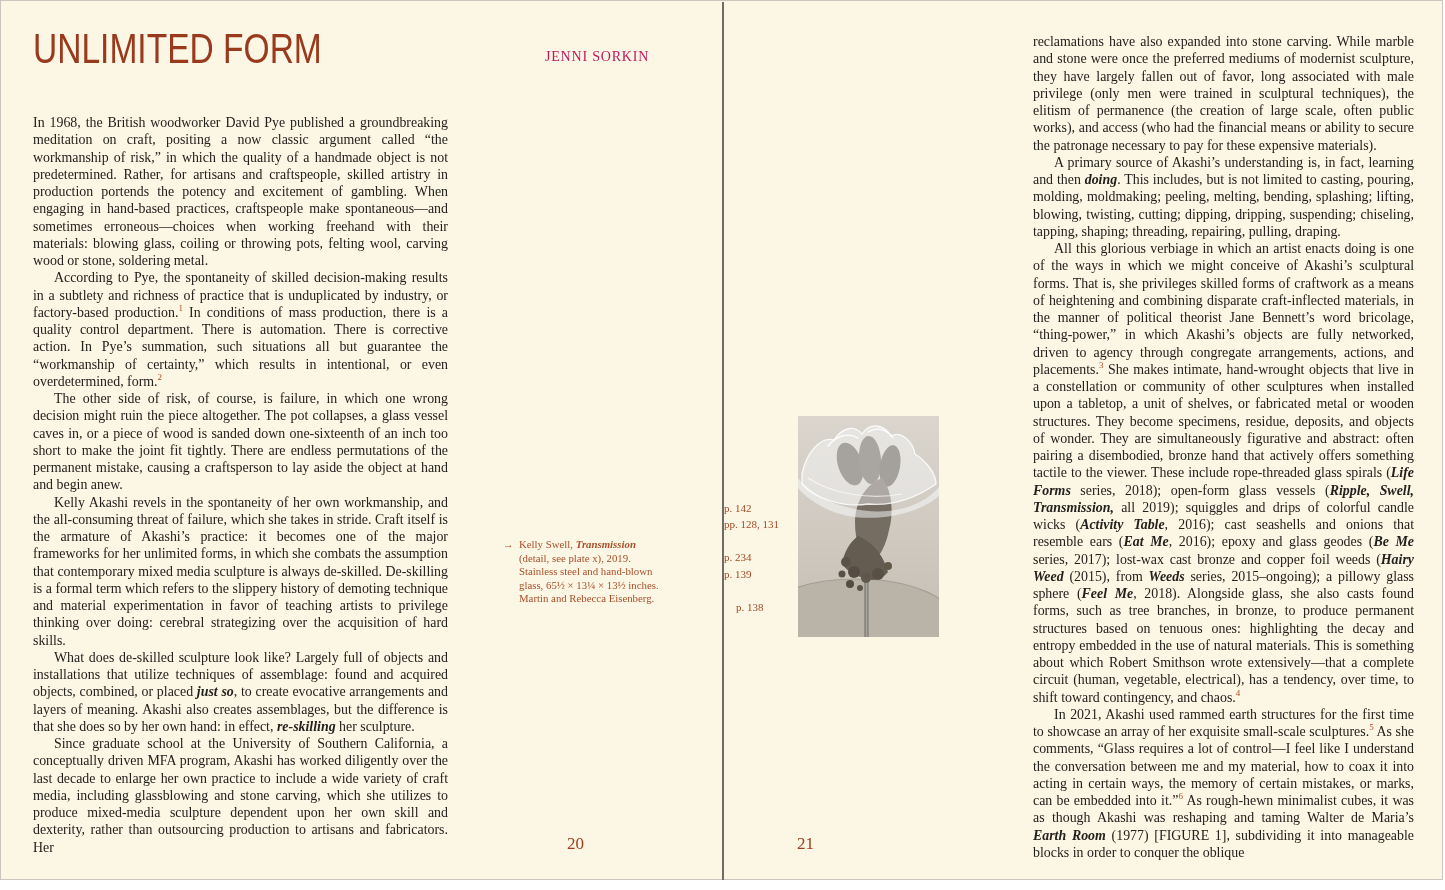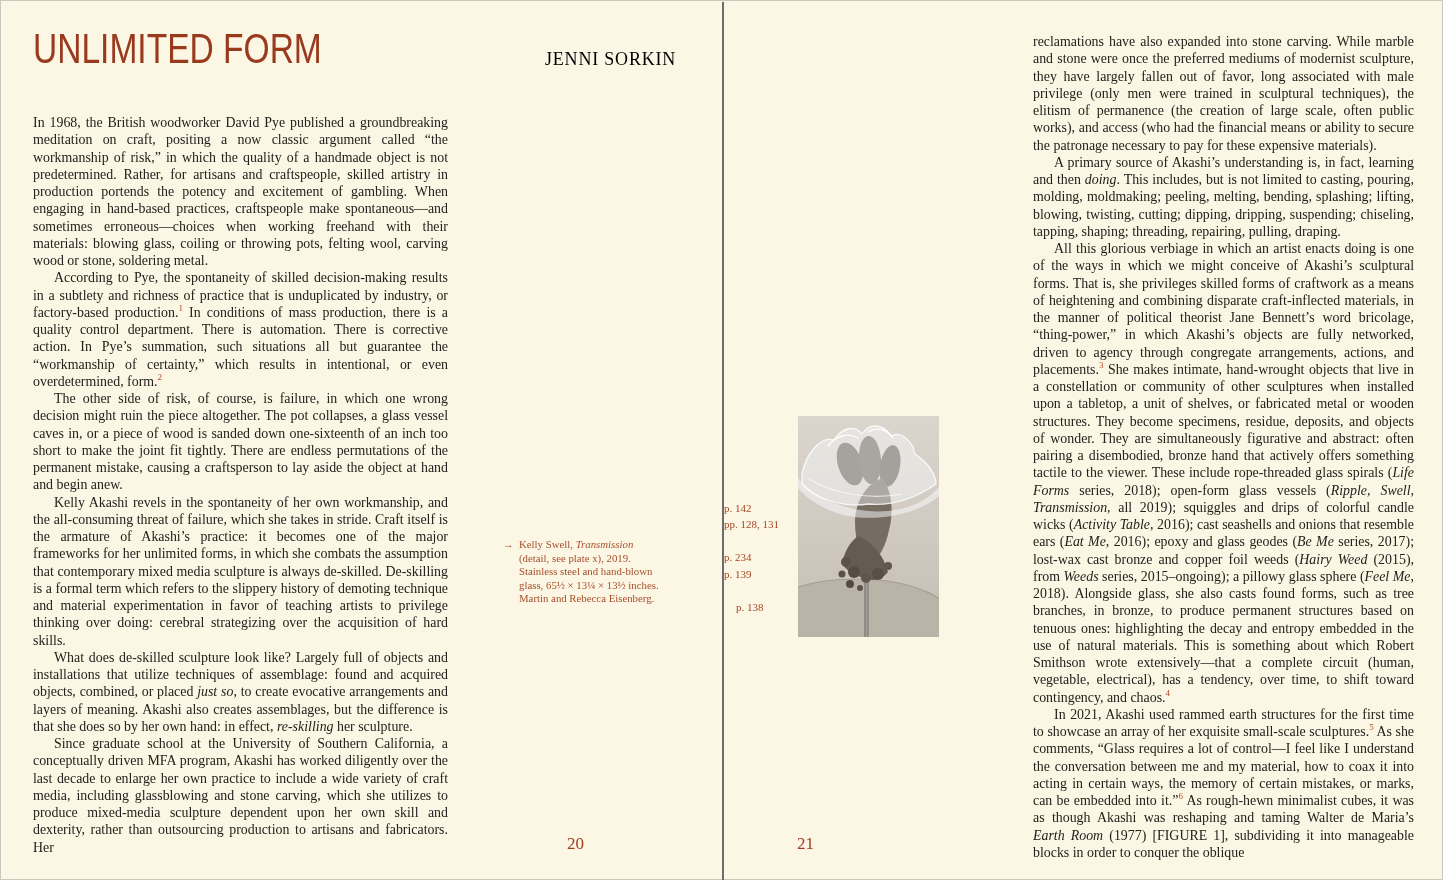--- a/index.html
+++ b/index.html
@@ -4,25 +4,25 @@
 <style>
   html,body{margin:0;padding:0;width:1445px;height:890px;overflow:hidden;background:#f2f0ea;}
   .canvas{position:relative;width:1445px;height:890px;background:#ffffff;font-family:"Liberation Serif",serif;}
   .spread{position:absolute;left:0px;top:0px;width:1443px;height:880px;background:#fcf6e5;border:1px solid #c9c6be;box-sizing:border-box;}
   .page{position:absolute;top:1px;height:877px;}
   .page-left{left:1px;width:720px;}
   .page-right{left:723px;width:719px;}
   .gutter-line{position:absolute;left:721px;top:1px;width:2px;height:878px;background:#6e6c66;}
 
   .page-title{position:absolute;left:31px;top:22px;font-family:"Liberation Sans",sans-serif;font-weight:300;font-size:43px;letter-spacing:0px;color:#993a1d;transform:scaleX(0.78);transform-origin:left top;white-space:nowrap;}
-  .author{position:absolute;left:543px;top:47px;font-size:18px;letter-spacing:0.8px;color:#000000;}
+  .author{position:absolute;left:543px;top:47px;font-size:14px;letter-spacing:0.8px;color:#be185d;}
 
   .body-col p{margin:0;text-align:justify;font-size:13.9px;line-height:17.25px;color:#23211d;}
   .body-col p.indent{text-indent:21px;}
-  .it{font-style:italic;}
+  .it{font-style:italic;font-weight:bold;}
   sup.fn{color:#b04a24;font-size:9px;line-height:0;vertical-align:super;}
 
   .body-col-left{position:absolute;left:31px;top:112px;width:415px;height:752px;overflow:hidden;}
   .body-col-right{position:absolute;left:309px;top:31px;width:381px;height:832px;overflow:hidden;}
 
   .figure-caption{position:absolute;left:517px;top:536px;width:142px;font-size:10.8px;line-height:13.6px;color:#a7502b;text-align:left;}
   .caption-arrow{position:absolute;left:-16px;top:0;}
 
   .pagenum{position:absolute;font-size:17px;color:#a03d1d;}
   .pagenum-left{left:565px;top:832px;width:81px;text-align:left;}

